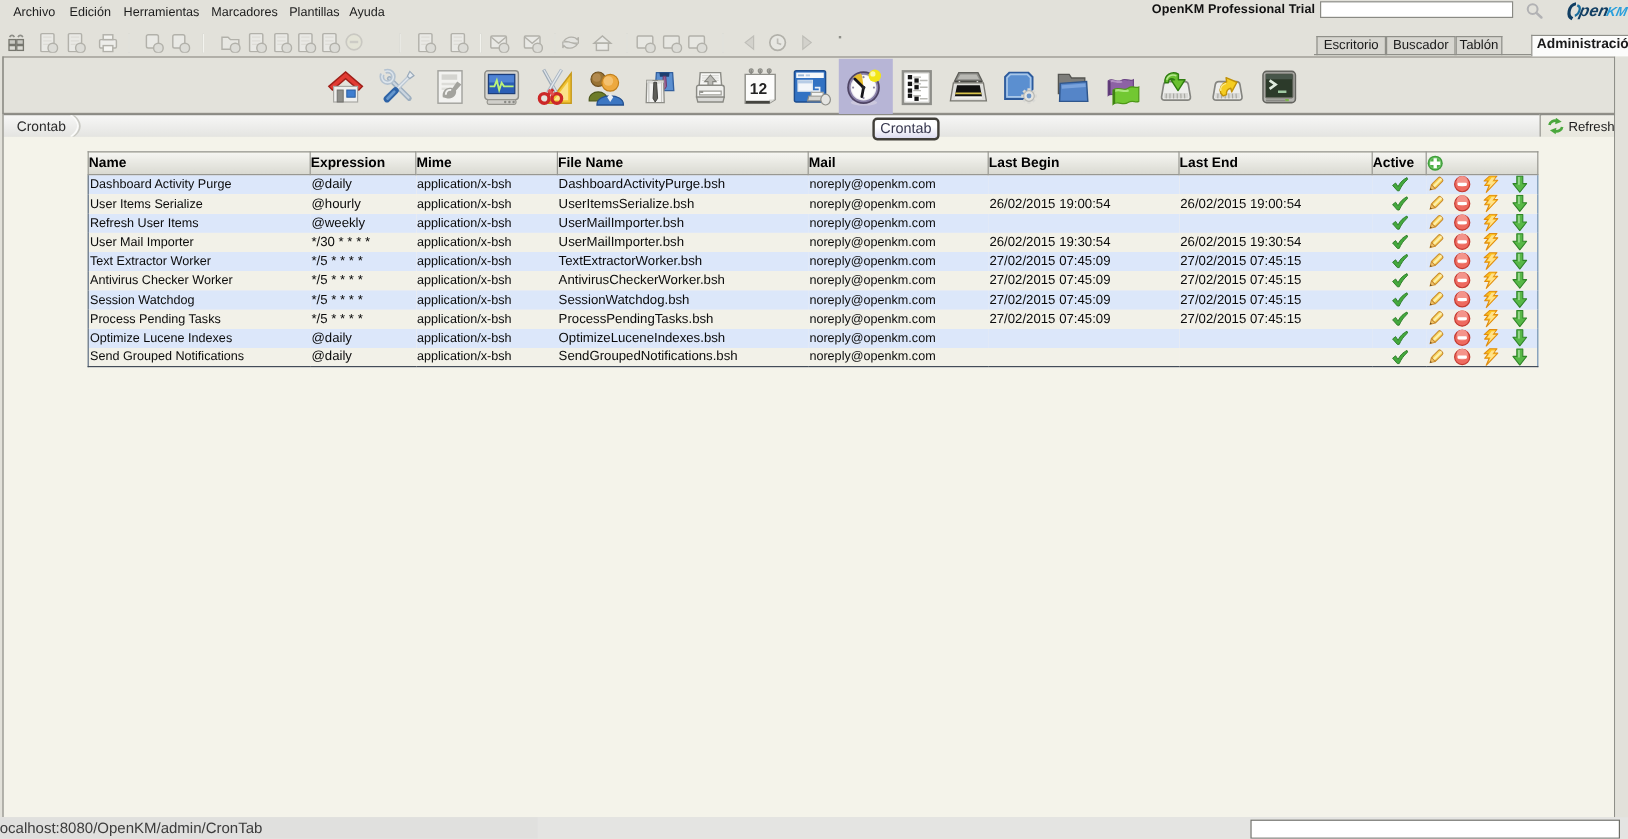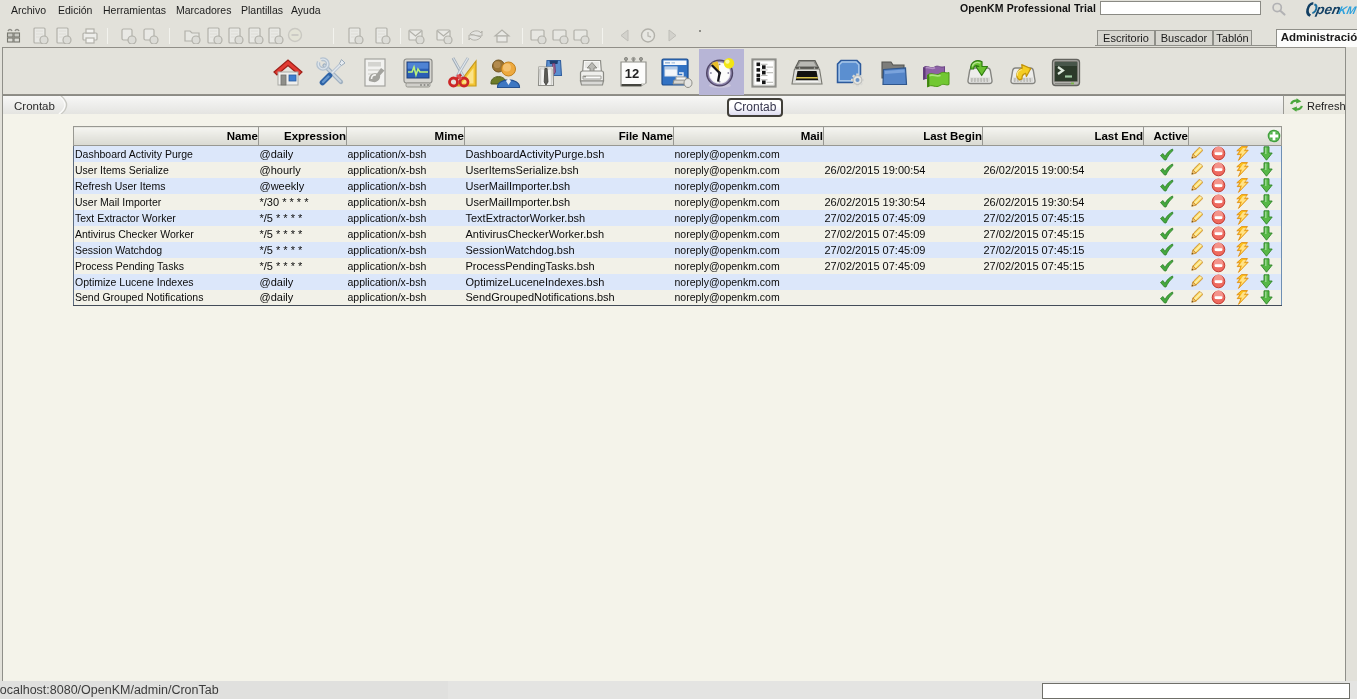--- a/index.html
+++ b/index.html
@@ -38,21 +38,21 @@
 #refreshseg { position:absolute; left:1283px; top:95px; width:63px; height:19px; border-top:1px solid #8b8b85; border-left:1px solid #9a9a94; background:linear-gradient(#f0efe8,#e8e7de); }
 #refreshseg span { position:absolute; left:23px; top:4px; font-size:11px; color:#1c1c1c; }
 
 
 #content { position:absolute; left:3px; top:114px; width:1343px; height:567px; background:#f4f3ea; }
 #rightstrip { position:absolute; left:1346px; top:47px; width:11px; height:634px; background:#e2e1da; }
 
 
 #tbl { position:absolute; left:73px; top:126px; }
 #tbl table { border-collapse:collapse; table-layout:fixed; font-size:11px; color:#0b0b0b; }
-#tbl th { height:19px; font-size:11.5px; font-weight:bold; color:#000; background:linear-gradient(#f5f5f1,#d9d9d1); border:1px solid #989892; padding:0; text-align:right; }
+#tbl th { height:19px; font-size:11.5px; font-weight:bold; color:#000; background:linear-gradient(#f5f5f1,#d9d9d1); border:1px solid #989892; padding:0; text-align:left; }
 #tbl td { height:16px; padding:0 0 0 1px; white-space:nowrap; overflow:hidden; }
 #tbl td:nth-child(1), #tbl td:nth-child(3), #tbl td:nth-child(5) { font-size:10.5px; }
 #tbl tr.b td { background:#dce7fa; }
 #tbl tr.c td { background:#f2f1e8; }
 #tbl tbody { border-left:1px solid #5c6b80; border-right:1px solid #6e8fb4; border-bottom:1px solid #434c59; }
 #tbl td.ic { text-align:center; padding:0; }
 #tbl td.ic.acts { text-align:left; padding:0; }
 .ai { display:inline-block; width:15px; text-align:center; vertical-align:middle; }
 .ai + .ai { margin-left:7px; }
 .ai:nth-child(3) { margin-left:8px; }

